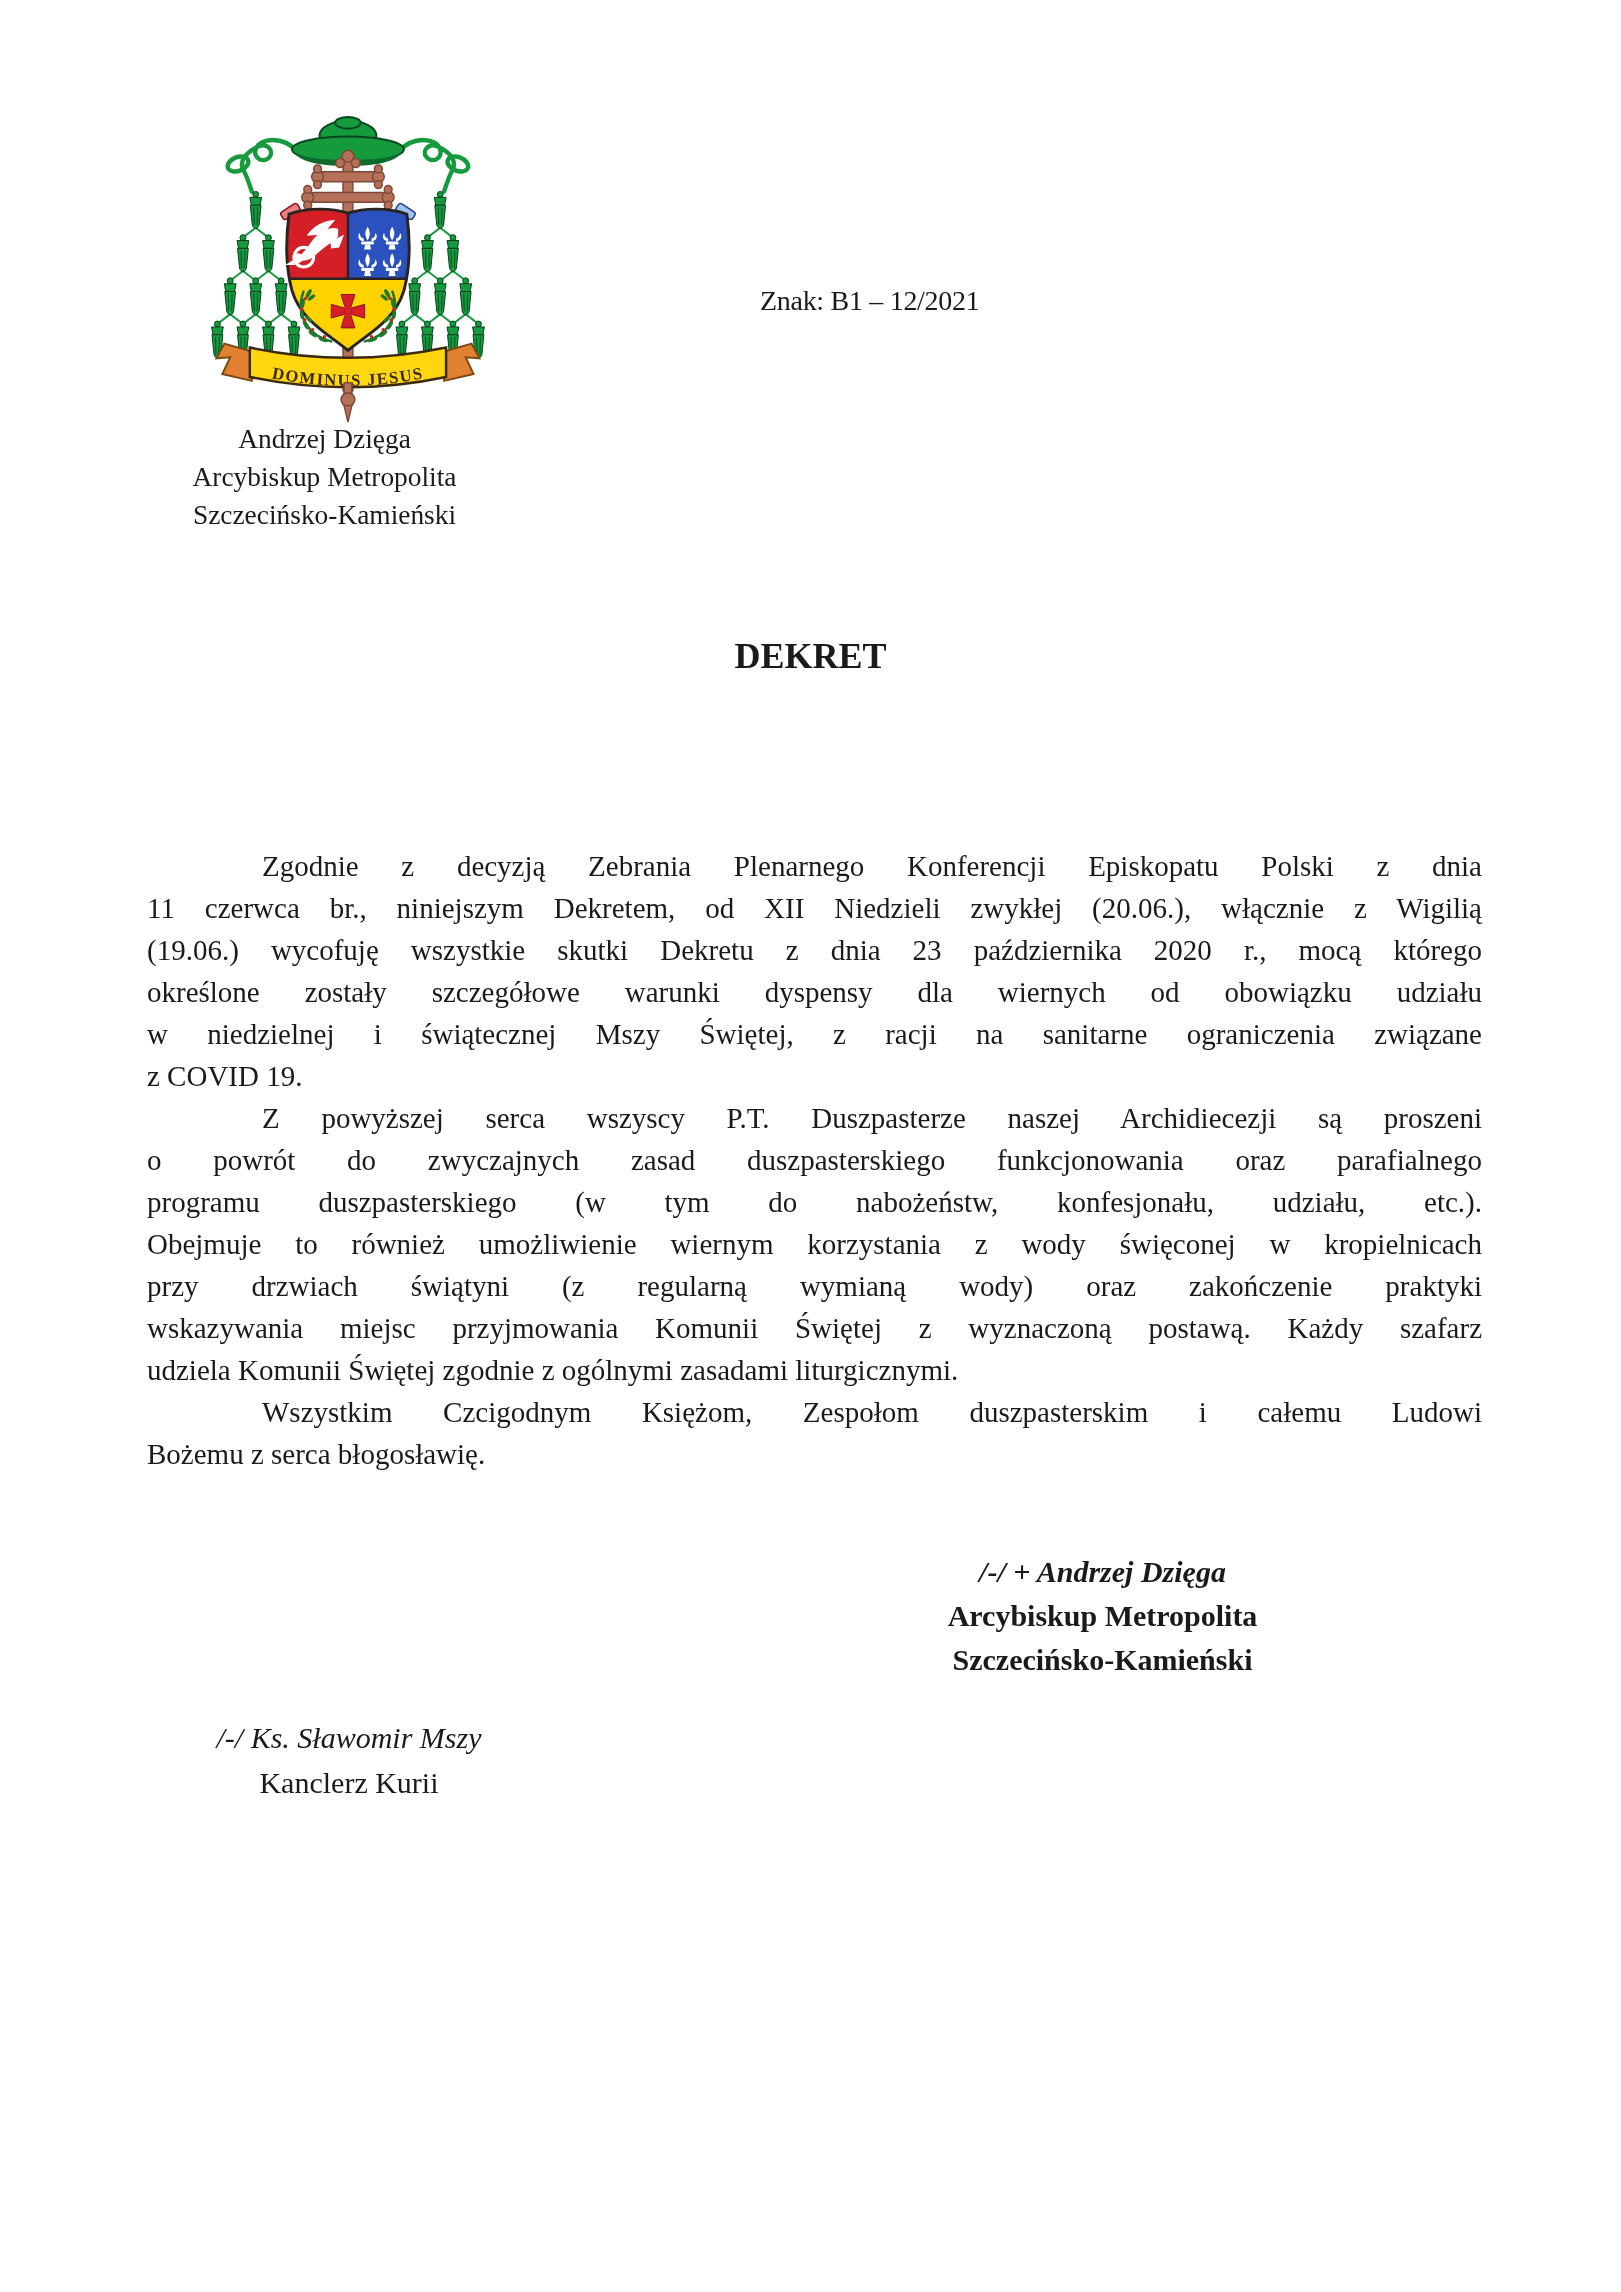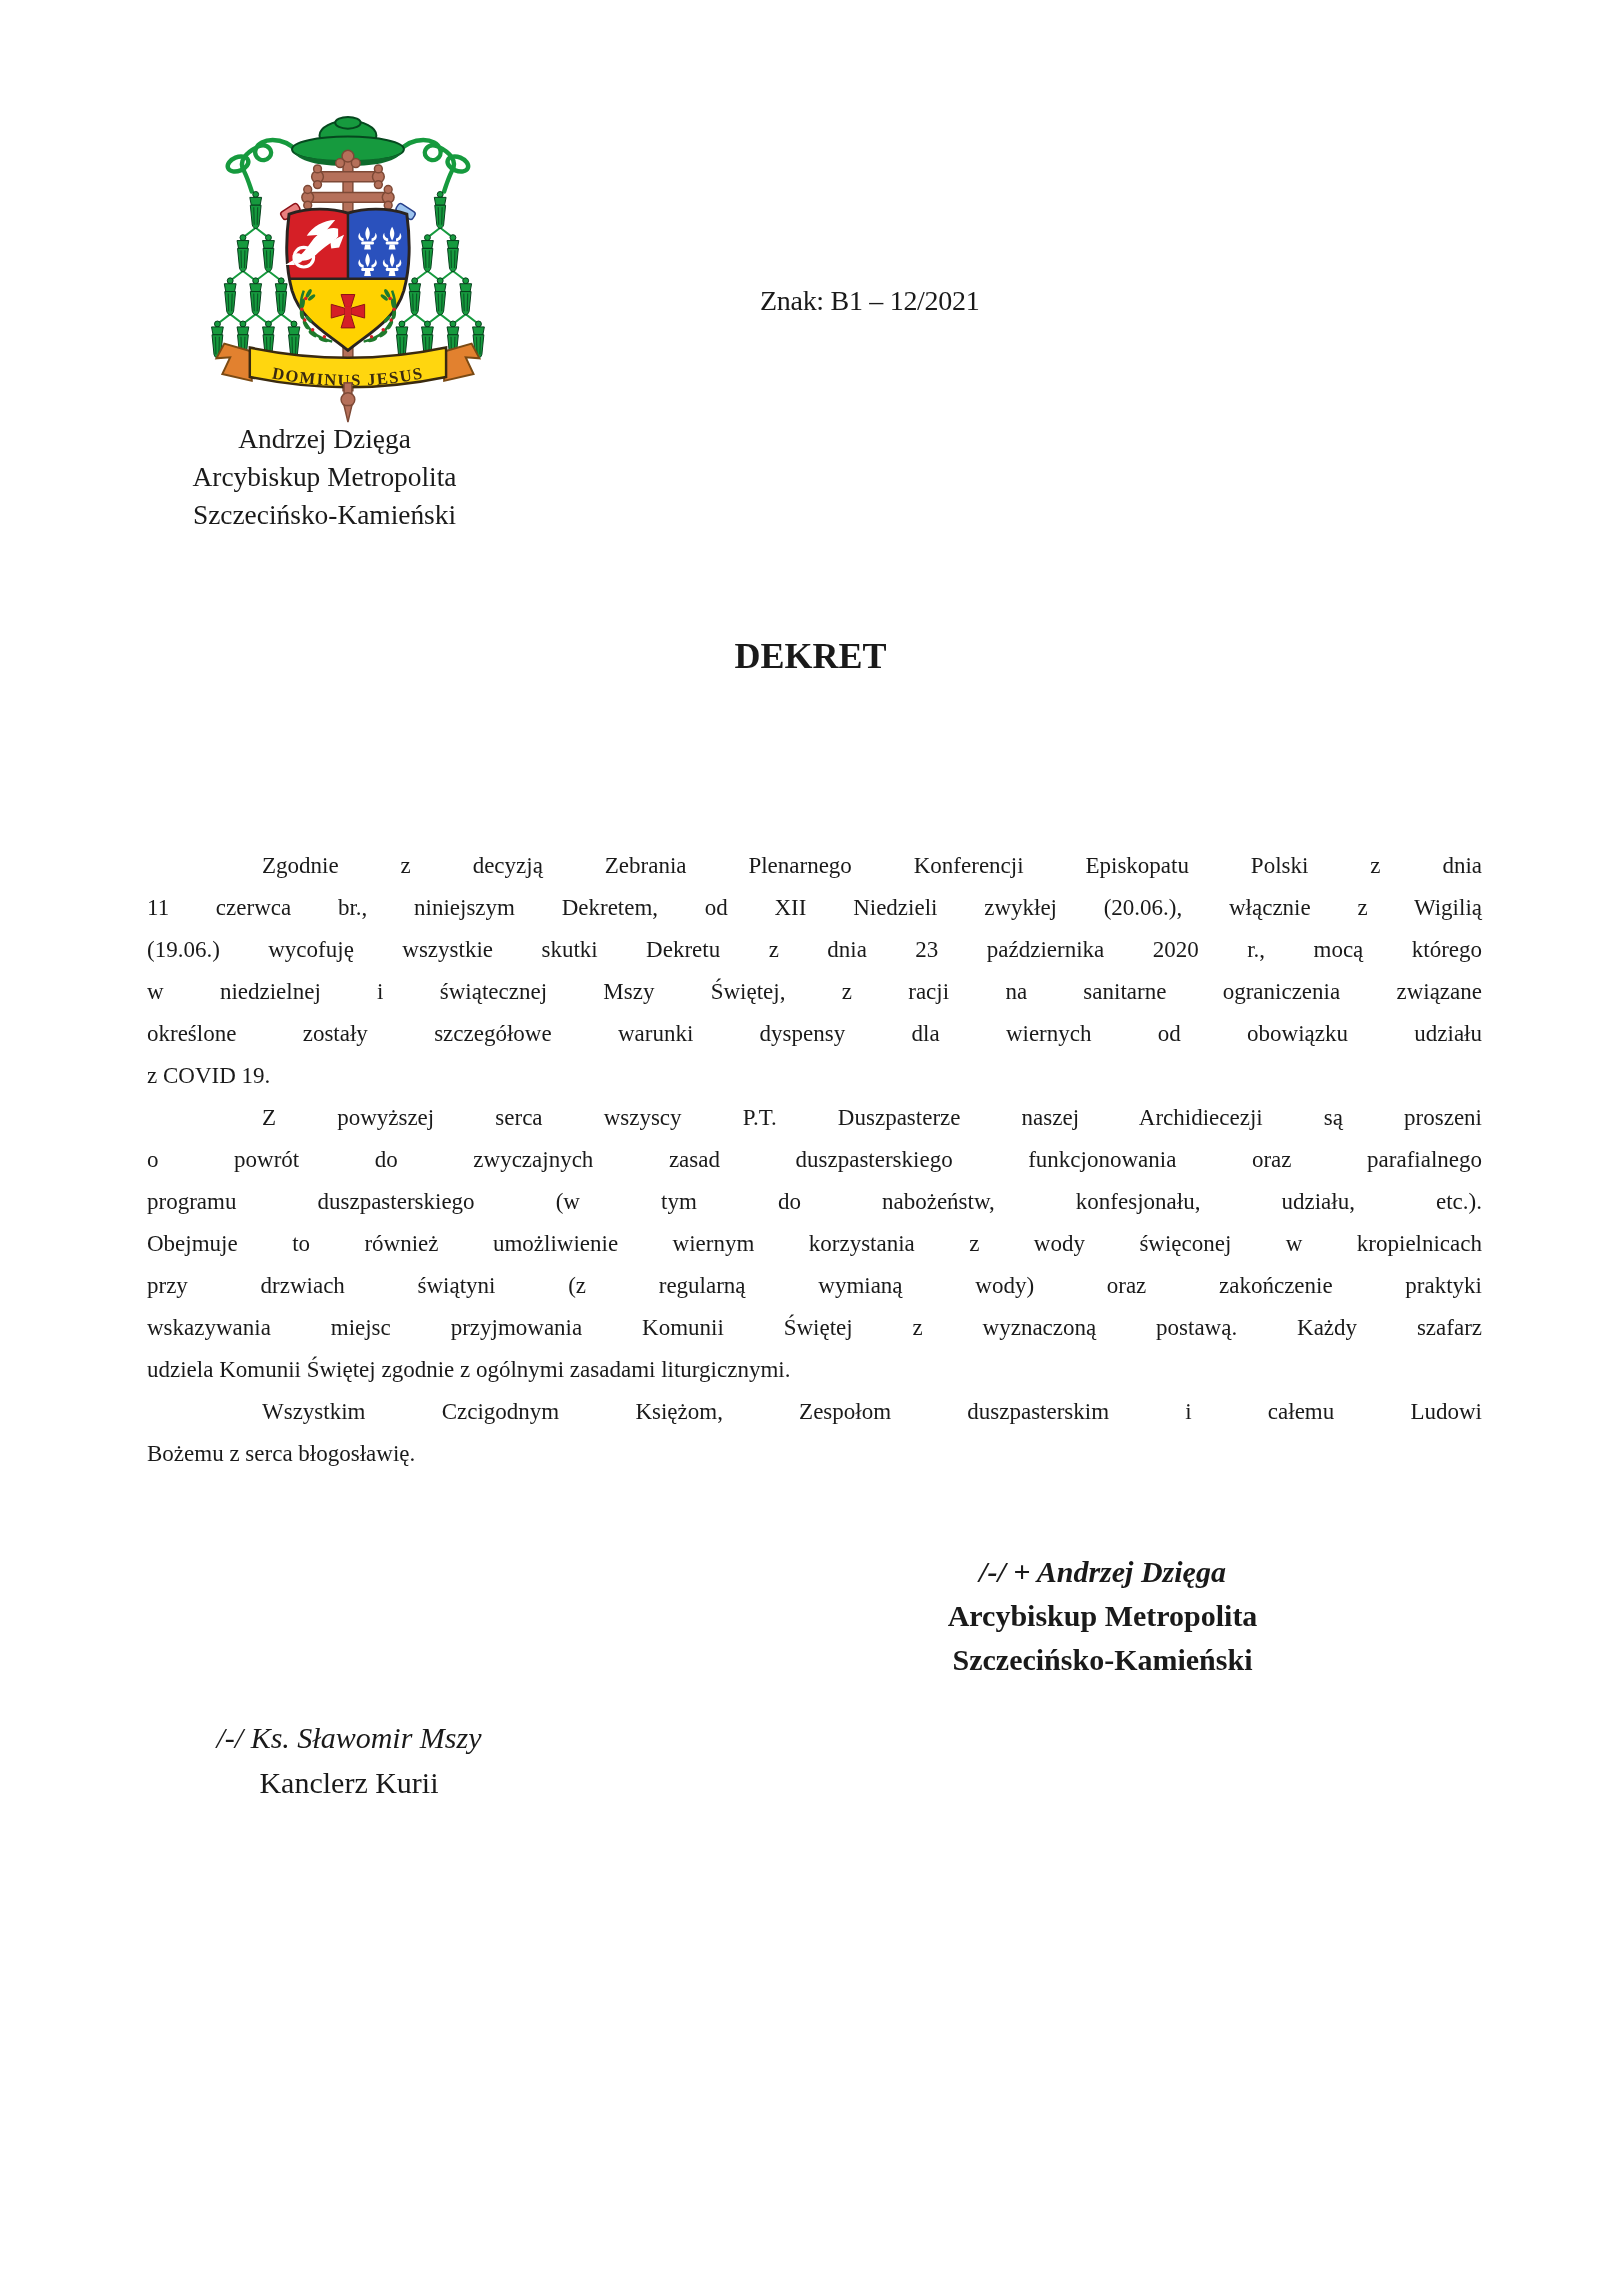--- a/index.html
+++ b/index.html
@@ -30,21 +30,21 @@
   
   .doc-title{
     position:absolute;left:143px;top:632px;width:1335px;
     text-align:center;font-weight:bold;
   }
   .doc-title .t1{font-size:36px;line-height:49px;}
   .doc-title .t2{font-size:33px;line-height:47px;}
   
   .body-text{
     position:absolute;left:147px;top:845px;width:1335px;
-    font-size:23px;line-height:42px;
+    font-size:29px;line-height:42px;
   }
   .para .line{
     text-align:justify;
     text-align-last:justify;
   }
   .para .line:first-child{text-indent:115px;}
   .para .line:last-child{text-align-last:left;}
   
   .sig-right{
     position:absolute;left:887px;top:1550px;width:431px;
@@ -230,22 +230,22 @@
 
   <div class="doc-title">
     <div class="t1">DEKRET</div>
   </div>
 
   <div class="body-text">
       <div class="para">
         <div class="line">Zgodnie z decyzją Zebrania Plenarnego Konferencji Episkopatu Polski z dnia</div>
         <div class="line">11 czerwca br., niniejszym Dekretem, od XII Niedzieli zwykłej (20.06.), włącznie z Wigilią</div>
         <div class="line">(19.06.) wycofuję wszystkie skutki Dekretu z dnia 23 października 2020 r., mocą którego</div>
+        <div class="line">określone zostały szczegółowe warunki dyspensy dla wiernych od obowiązku udziału</div>
         <div class="line">w niedzielnej i świątecznej Mszy Świętej, z racji na sanitarne ograniczenia związane</div>
-        <div class="line">określone zostały szczegółowe warunki dyspensy dla wiernych od obowiązku udziału</div>
         <div class="line">z COVID 19.</div>
       </div>
       <div class="para">
         <div class="line">Z powyższej serca wszyscy P.T. Duszpasterze naszej Archidiecezji są proszeni</div>
         <div class="line">o powrót do zwyczajnych zasad duszpasterskiego funkcjonowania oraz parafialnego</div>
         <div class="line">programu duszpasterskiego (w tym do nabożeństw, konfesjonału, udziału, etc.).</div>
         <div class="line">Obejmuje to również umożliwienie wiernym korzystania z wody święconej w kropielnicach</div>
         <div class="line">przy drzwiach świątyni (z regularną wymianą wody) oraz zakończenie praktyki</div>
         <div class="line">wskazywania miejsc przyjmowania Komunii Świętej z wyznaczoną postawą. Każdy szafarz</div>
         <div class="line">udziela Komunii Świętej zgodnie z ogólnymi zasadami liturgicznymi.</div>

